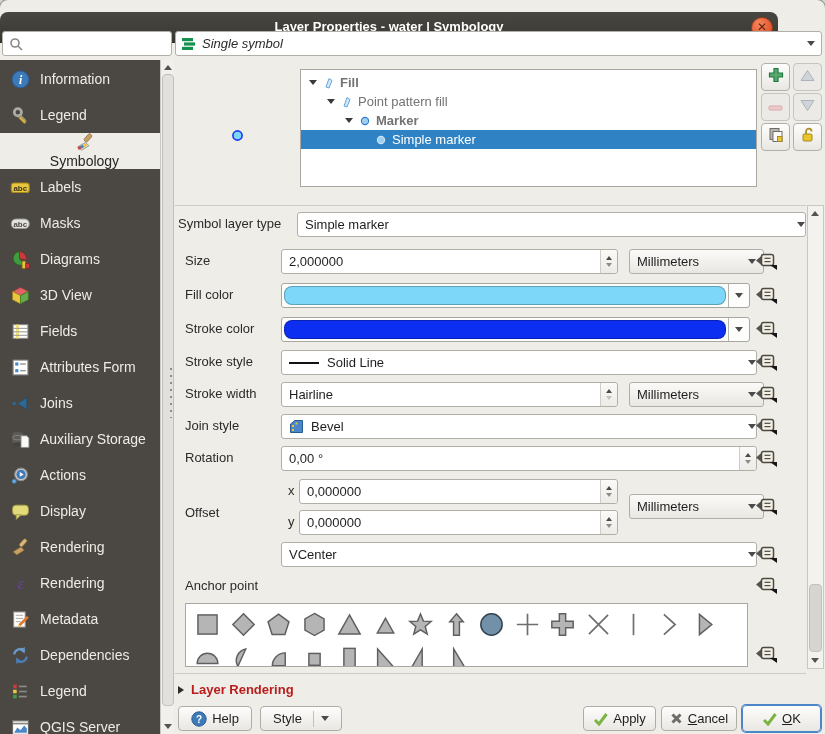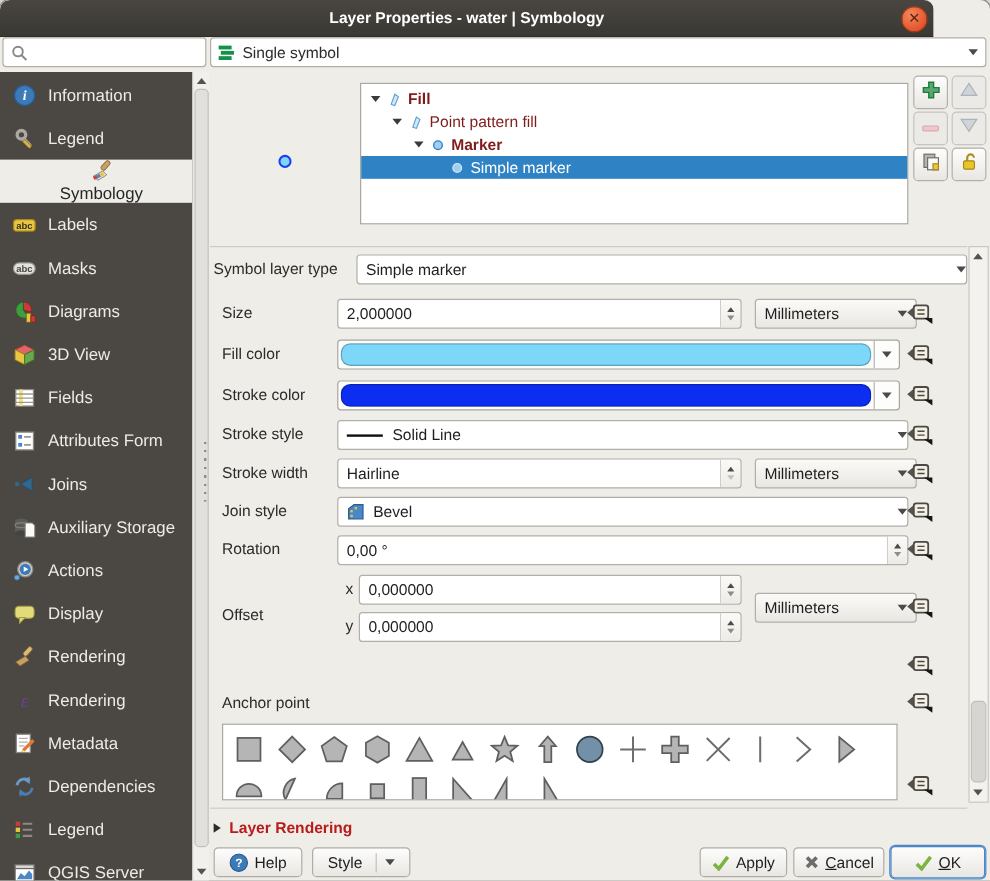--- a/index.html
+++ b/index.html
@@ -1,42 +1,42 @@
 <!DOCTYPE html>
 <html><head>
 <meta charset="utf-8">
 <style>
   html,body{margin:0;padding:0;background:#d6d4d0;font-family:"Liberation Sans","DejaVu Sans",sans-serif;}
   #win{position:relative;width:825px;height:734px;background:#efede8;border-radius:8px 8px 0 0;overflow:hidden;box-shadow:0 0 0 1px #8e8b86;}
   .abs{position:absolute;}
   
-  #titlebar{left:0;top:0;width:778px;height:30px;background:linear-gradient(#494641,#3a3833);border-bottom:1px solid #2e2c28;border-radius:8px 8px 0 0;}
+  #titlebar{left:0;top:12px;width:778px;height:30px;background:linear-gradient(#494641,#3a3833);border-bottom:1px solid #2e2c28;border-radius:8px 8px 0 0;}
   #title{width:100%;text-align:center;line-height:30px;color:#fff;font-size:13px;font-weight:bold;}
   #closebtn{right:5px;top:5px;width:20px;height:20px;border-radius:50%;background:radial-gradient(circle at 35% 30%,#f4875d,#e4552e 70%,#c8441f);border:1px solid #9e3a18;color:#5e2410;font-size:12px;font-weight:bold;text-align:center;line-height:19px;cursor:default;}
   
   .inputbox{background:#fff;border:1px solid #b2afa9;border-radius:3px;display:flex;align-items:center;padding:0 6px;font-size:13px;color:#2b2b2b;}
   #searchbox{left:2px;top:31px;width:156px;height:23px;}
-  #renderercombo{left:175px;top:31px;width:633px;height:23px;}
+  #renderercombo{left:175px;top:31px;width:633px;height:23px;font-style:italic;}
   .combo-arrow{width:0;height:0;border-left:4px solid transparent;border-right:4px solid transparent;border-top:5px solid #4a4a48;margin-left:auto;}
   
   #sidebar{left:0;top:60px;width:160px;height:674px;background:#4b4843;}
   .sbitem{position:absolute;left:0;width:160px;height:36px;display:flex;align-items:center;}
   .sbitem.sel{background:#efede8;flex-direction:column;}
   .sbicon{width:22px;height:20px;margin-left:9px;display:inline-flex;align-items:center;justify-content:center;}
   .sblabel{margin-left:9px;font-size:14px;color:#eeebe5;white-space:nowrap;}
   .sbitem.sel .sblabel{color:#262626;}
   
   #sbscroll{left:160px;top:60px;width:13px;height:674px;background:#f1f0ed;border-left:1px solid #c9c7c2;}
   .sarrow{position:absolute;left:3px;width:0;height:0;border-left:4px solid transparent;border-right:4px solid transparent;}
   .sarrow.up{border-bottom:5px solid #55534f;top:5px;}
   .sarrow.down{border-top:5px solid #55534f;bottom:5px;}
   .sthumb{position:absolute;left:1px;width:10px;background:#e2e0dc;border:1px solid #c2c0bb;border-radius:4px;}
   
   #treepanel{left:300px;top:69px;width:455px;height:116px;background:#fff;border:1px solid #a9a7a2;}
-  .trow{height:19px;display:flex;align-items:center;font-size:13px;color:#7f1d1d;}
+  .trow{height:19px;display:flex;align-items:center;font-size:13px;color:#737373;}
   .trow.sel{background:#2f83c5;color:#fff;}
   .exp{width:0;height:0;border-left:4px solid transparent;border-right:4px solid transparent;border-top:5px solid #3c3a36;margin-right:6px;flex:none;}
   .ticon{width:12px;height:12px;margin-right:5px;flex:none;display:inline-flex;}
   .bold{font-weight:bold;}
   
   .toolbtn{position:absolute;width:27px;height:26px;background:linear-gradient(#fdfdfc,#e9e7e2);border:1px solid #b3b0aa;border-radius:4px;display:flex;align-items:center;justify-content:center;}
   .toolbtn.dis{background:#eceae6;border-color:#c6c4bf;}
   
   #params{left:175px;top:205px;width:631px;height:467px;border-top:1px solid #cdcbc6;border-bottom:1px solid #cdcbc6;}
   .plabel{position:absolute;font-size:13px;color:#2b2b2b;white-space:nowrap;}
@@ -539,20 +539,24 @@
         <span class="combo-arrow"></span>
     </div>
     <span class="ovr" style="left:579px;top:290px"><svg width="24" height="20" viewBox="0 0 24 20">
           <path d="M2 9.5 L8 4.5 L8 14.5 Z" fill="#55534f"></path>
           <rect x="7.5" y="3.5" width="12" height="11" rx="2" fill="#f3efe2" stroke="#4c4a46" stroke-width="1.5"></rect>
           <line x1="10.5" y1="7.3" x2="16.5" y2="7.3" stroke="#4c4a46" stroke-width="1.2"></line>
           <line x1="10.5" y1="10.6" x2="16.5" y2="10.6" stroke="#4c4a46" stroke-width="1.2"></line>
           <path d="M16 14 L23 14 L23 19 Z" fill="#161616"></path>
         </svg></span>
 
+    <div class="field" style="left:106px;top:336px;width:467px">
+      <span>VCenter</span>
+      <span class="combo-arrow"></span>
+    </div>
     <span class="ovr" style="left:579px;top:338px"><svg width="24" height="20" viewBox="0 0 24 20">
           <path d="M2 9.5 L8 4.5 L8 14.5 Z" fill="#55534f"></path>
           <rect x="7.5" y="3.5" width="12" height="11" rx="2" fill="#f3efe2" stroke="#4c4a46" stroke-width="1.5"></rect>
           <line x1="10.5" y1="7.3" x2="16.5" y2="7.3" stroke="#4c4a46" stroke-width="1.2"></line>
           <line x1="10.5" y1="10.6" x2="16.5" y2="10.6" stroke="#4c4a46" stroke-width="1.2"></line>
           <path d="M16 14 L23 14 L23 19 Z" fill="#161616"></path>
         </svg></span>
 
     <div class="plabel" style="left:10px;top:372px">Anchor point</div>
     <span class="ovr" style="left:579px;top:369px"><svg width="24" height="20" viewBox="0 0 24 20">

